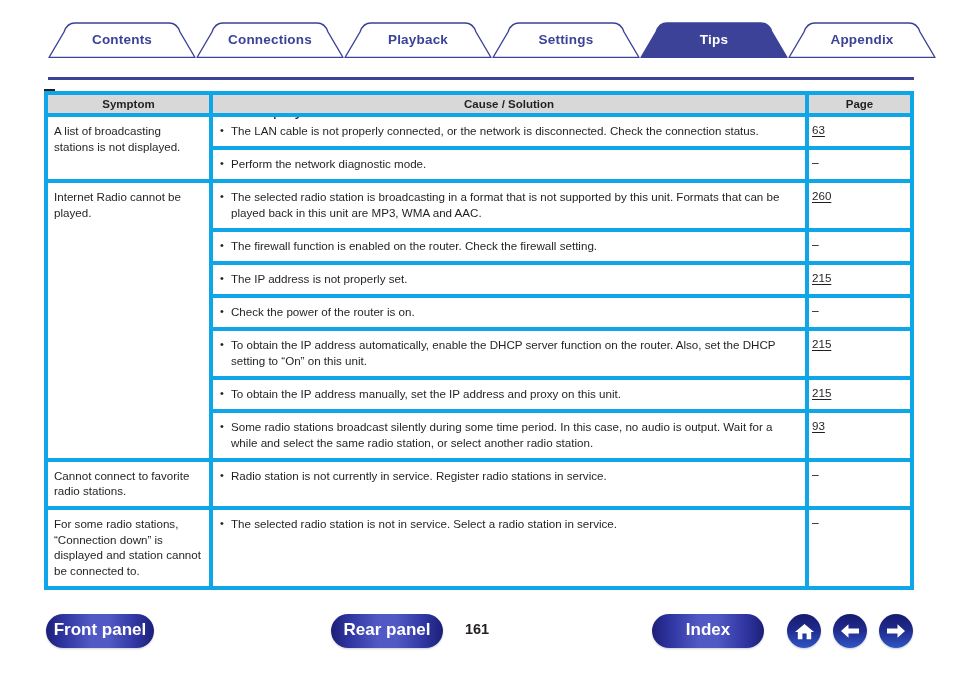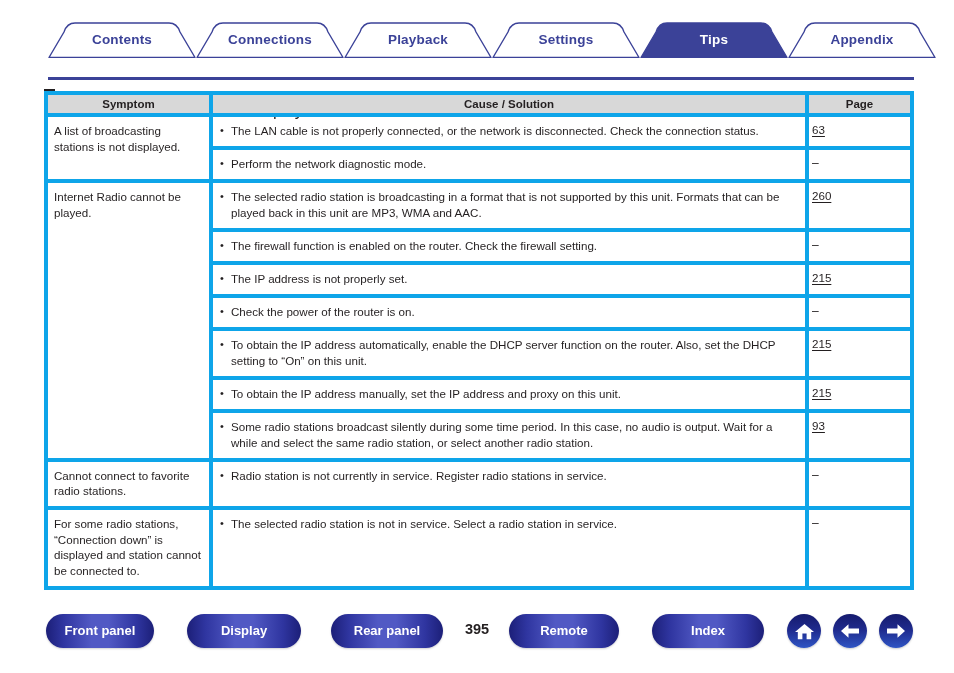--- a/index.html
+++ b/index.html
@@ -163,21 +163,21 @@
     height: 48px;
   }
   .pillbtn {
     position: absolute;
     top: 0;
     height: 34px;
     border-radius: 17px;
     background: linear-gradient(to right,
         #1c1f78 0%, #2f35a0 16%, #5159c4 42%, #5159c4 58%, #2f35a0 84%, #1c1f78 100%);
     color: #ffffff;
-    font-size: 13px;
+    font-size: 17px;
     font-weight: bold;
     display: flex;
     align-items: center;
     justify-content: center;
     box-shadow: 0 1px 2px rgba(0,0,0,0.18);
   }
   .pillbtn .plabel { position: relative; top: -1px; }
 
   .pagenum {
     position: absolute;
@@ -373,32 +373,26 @@
           <td class="page"><span class="dash">–</span></td>
         </tr>
       </tbody>
   </table>
 </div>
 
 <div class="footer">
   <div class="pillbtn" style="left:46px;width:108px;">
     <span class="plabel">Front panel</span>
   </div>
-  <div class="pillbtn" style="left:187px;width:114px;">
-    <span class="plabel">Display</span>
-  </div>
   <div class="pillbtn" style="left:331px;width:112px;">
     <span class="plabel">Rear panel</span>
   </div>
 
-  <div class="pagenum">395</div>
-
-  <div class="pillbtn" style="left:509px;width:110px;">
-    <span class="plabel">Remote</span>
-  </div>
+  <div class="pagenum">161</div>
+
   <div class="pillbtn" style="left:652px;width:112px;">
     <span class="plabel">Index</span>
   </div>
 
   <div class="circbtn" style="left:787px;">
     <span>
       <svg width="21" height="19" viewBox="0 0 21 19">
         <path d="M10.5 2 L20 10 L17.2 10 L17.2 17.2 L12.6 17.2 L12.6 11.6 L8.4 11.6 L8.4 17.2 L3.8 17.2 L3.8 10 L1 10 Z" fill="#ffffff"></path>
       </svg>
     </span>

